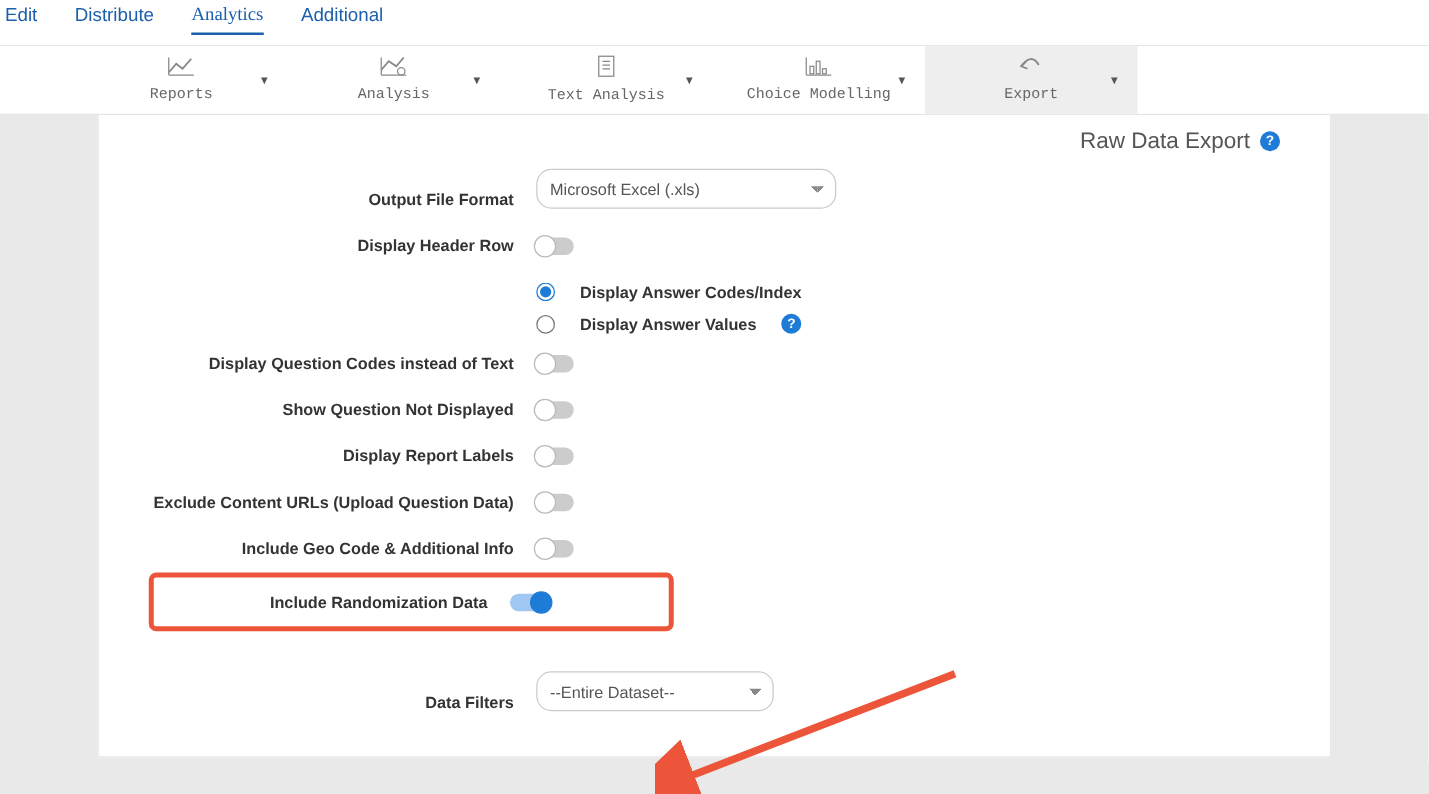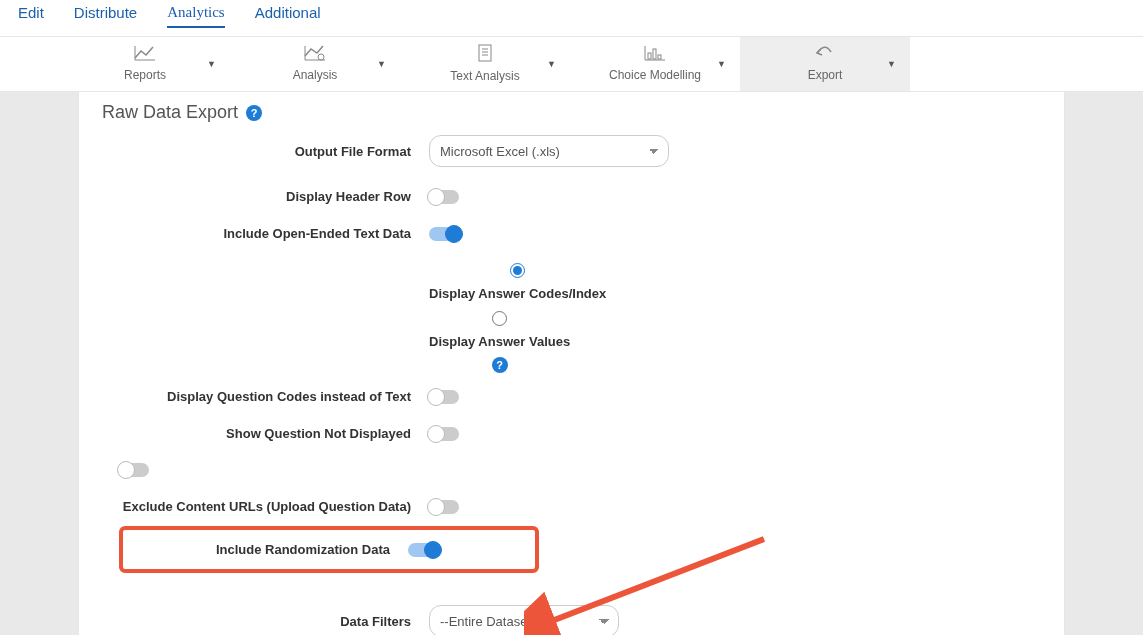--- a/index.html
+++ b/index.html
@@ -6,21 +6,21 @@
   body {
     font-family: -apple-system, "Helvetica Neue", Arial, sans-serif;
     font-size: 13px;
     color: #333;
     background: #fff;
     width: 1143px;
   }
   .topnav {
     display: flex;
     gap: 30px;
-    padding: 4px 18px 8px;
+    padding: 4px 4px 8px;
     border-bottom: 1px solid #e6e6e6;
   }
   .topnav a {
     color: #1b5fad;
     font-size: 15px;
     text-decoration: none;
     padding-bottom: 5px;
   }
   .topnav a.active { border-bottom: 2px solid #1b5fad; font-family: Liberation Serif, serif; }
   .toolbar {
@@ -34,21 +34,21 @@
     display: flex;
     align-items: center;
     justify-content: center;
     flex-direction: column;
     gap: 3px;
     padding: 6px 0 8px;
     position: relative;
   }
   .toolbar .tool.active { background: #eee; }
   .toolbar .tool .icon { color: #888; }
-  .toolbar .tool .lbl { font-size: 12px; color: #666; }
+  .toolbar .tool .lbl { font-size: 12px; color: #666; font-family: Liberation Mono, monospace; }
   .toolbar .tool .caret {
     position: absolute;
     right: 14px;
     top: 50%;
     transform: translateY(-50%);
     font-size: 9px;
     color: #555;
   }
   .page {
     background: #e9e9e9;
@@ -63,35 +63,36 @@
     position: relative;
   }
   .panel h2 {
     font-size: 18px;
     font-weight: 400;
     color: #555;
     margin: 0 0 12px -17px;
     display: flex;
     align-items: center;
     gap: 8px;
+    justify-content: flex-end;
   }
   .help {
     display: inline-flex;
     width: 16px; height: 16px;
     border-radius: 50%;
     background: #1e7bd6;
     color: #fff;
     font-size: 11px;
     font-weight: 700;
     align-items: center;
     justify-content: center;
   }
   .form-row {
     display: flex;
-    align-items: center;
+    align-items: flex-end;
     margin-bottom: 22px;
   }
   .form-label {
     width: 310px;
     text-align: right;
     padding-right: 18px;
     font-size: 13px;
     font-weight: 600;
     color: #333;
   }
@@ -130,21 +131,21 @@
     top: -2px; left: -2px;
     transition: .15s;
   }
   .toggle.on { background: #9fc7f1; }
   .toggle.on::after {
     left: 16px;
     background: #1e7bd6;
     border-color: #1e7bd6;
   }
   
-  .radio-row { display:flex; align-items:center; gap:8px; margin-bottom:10px;flex-direction:column; }
+  .radio-row { display:flex; align-items:center; gap:20px; margin-bottom:10px; }
   input[type=radio] { width:15px; height:15px; accent-color:#1e7bd6; }
   .radio-row label { font-size:13px; color:#333; font-weight:600; }
   .highlight-box {
     border: 4px solid #ed553b;
     border-radius: 6px;
     padding: 12px 0 12px 0;
     margin: -10px 0 10px -145px;
     width: 420px;
     display:flex;
     align-items:center;
@@ -244,26 +245,20 @@
       </div>
     </div>
 
     <div class="form-row">
       <div class="form-label">Display Header Row</div>
       <div class="form-ctrl">
           <div class="toggle"></div>
         </div>
     </div>
 
-    <div class="form-row">
-      <div class="form-label">Include Open-Ended Text Data</div>
-      <div class="form-ctrl">
-          <div class="toggle on"></div>
-        </div>
-    </div>
 
 
     <div class="form-row" style="margin-left:310px; margin-bottom:6px; flex-direction:column; align-items:flex-start;">
       <div class="radio-row">
         <input type="radio" name="disp" checked="" style="">
         <label>Display Answer Codes/Index</label>
       </div>
       <div class="radio-row">
         <input type="radio" name="disp" style="">
         <label>Display Answer Values</label>
@@ -279,32 +274,39 @@
     </div>
 
     <div class="form-row">
       <div class="form-label">Show Question Not Displayed</div>
       <div class="form-ctrl">
           <div class="toggle"></div>
         </div>
     </div>
 
     <div class="form-row">
+      <div class="form-label">Display Report Labels</div>
       <div class="form-ctrl">
           <div class="toggle"></div>
         </div>
     </div>
 
     <div class="form-row">
       <div class="form-label">Exclude Content URLs (Upload Question Data)</div>
       <div class="form-ctrl">
           <div class="toggle"></div>
         </div>
     </div>
 
+    <div class="form-row">
+      <div class="form-label">Include Geo Code &amp; Additional Info</div>
+      <div class="form-ctrl">
+          <div class="toggle"></div>
+        </div>
+    </div>
 
     <div class="form-row" style="margin-left:145px;">
       <div class="highlight-box">
         <div class="form-label">Include Randomization Data</div>
         <div class="form-ctrl">
             <div class="toggle on"></div>
           </div>
       </div>
     </div>
 

